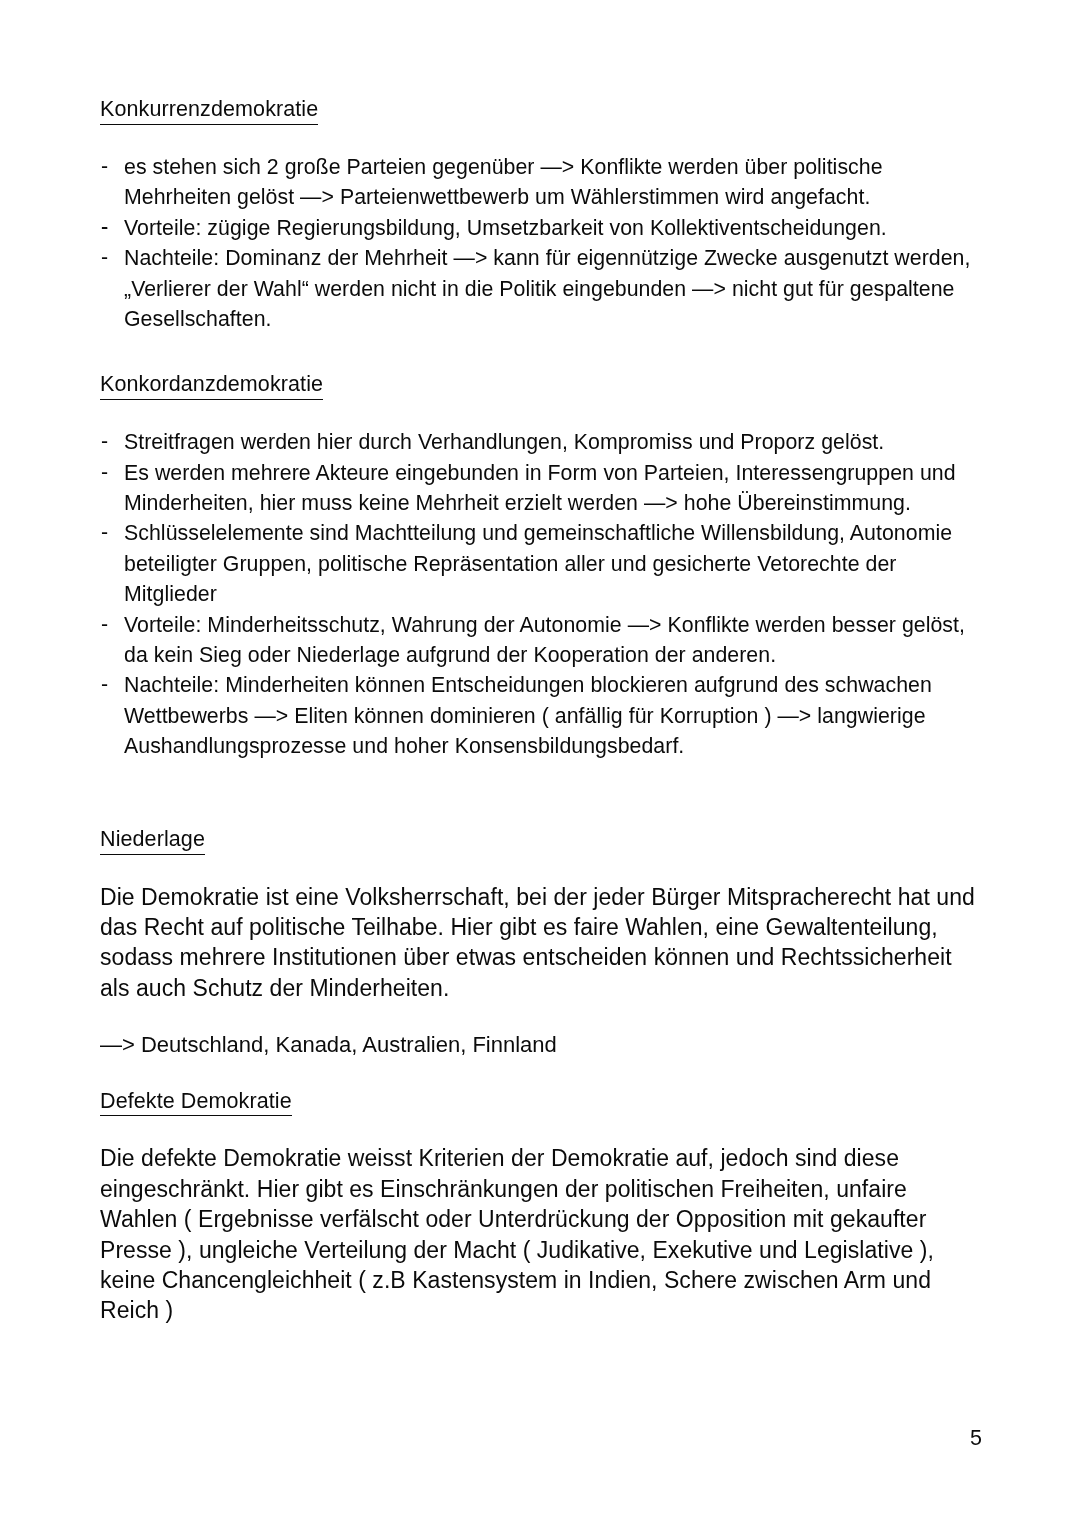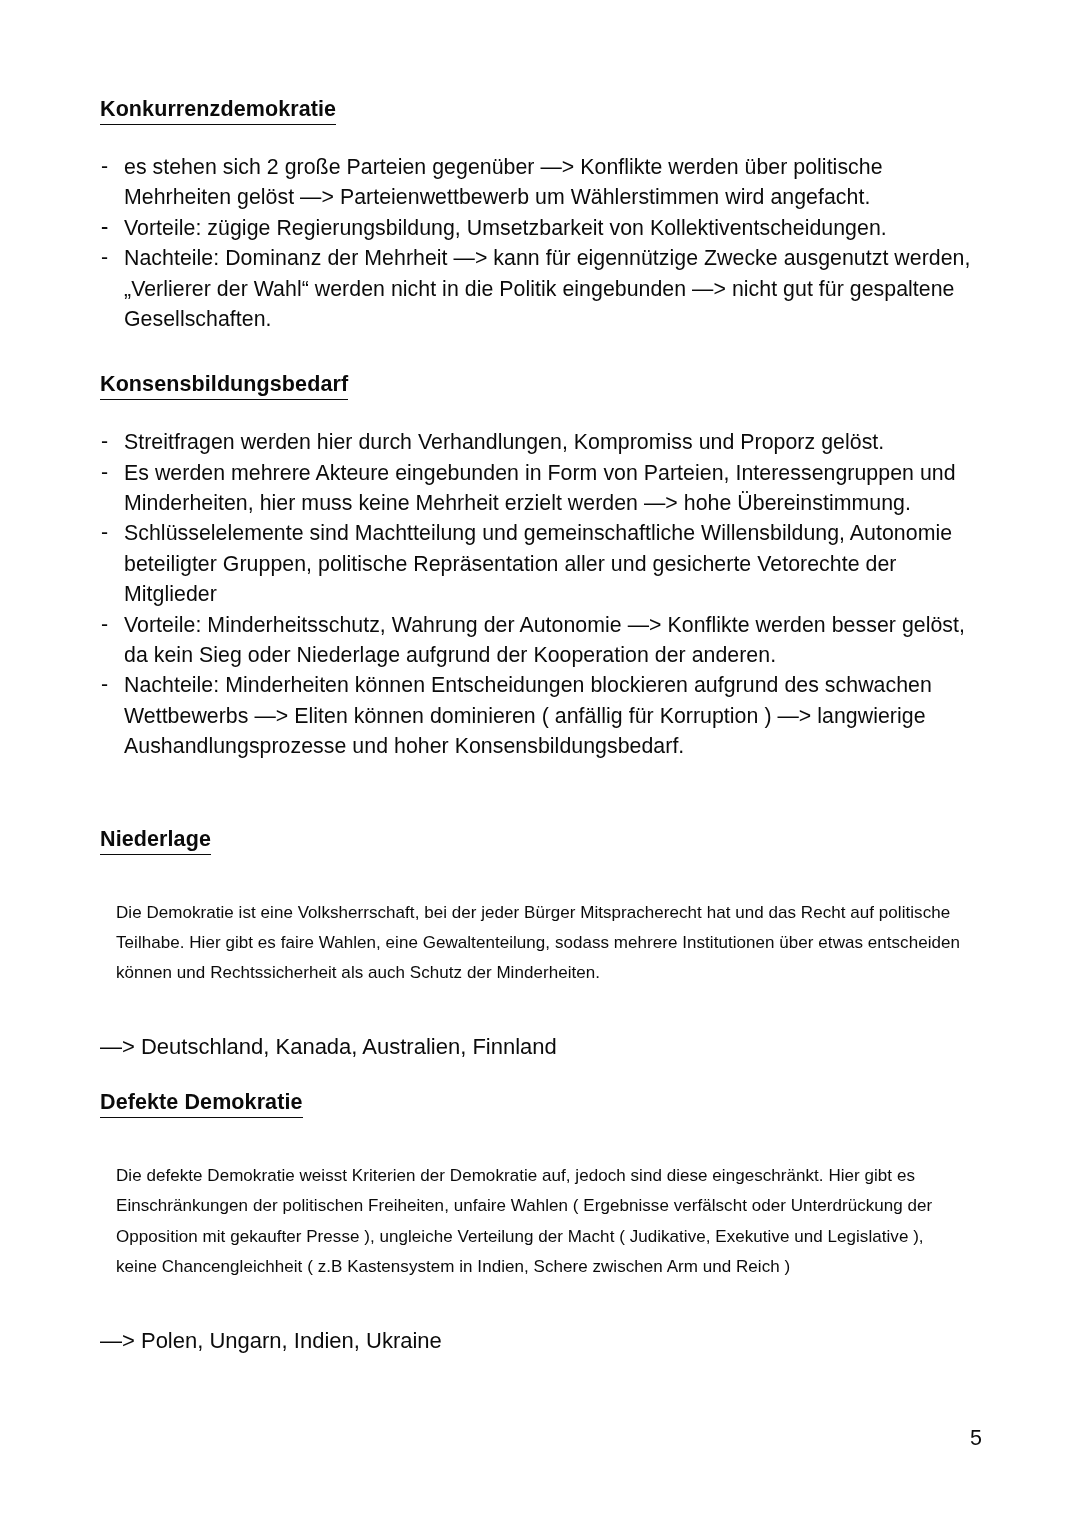--- a/index.html
+++ b/index.html
@@ -20,21 +20,21 @@
   }
   .content {
     position: absolute;
     left: 100px;
     top: 96px;
     width: 880px;
   }
   .heading {
     font-size: 21.5px;
     line-height: 1.25;
-    font-weight: 700;
+    font-weight: 400;
     letter-spacing: 0.1px;
     color: #0b0b0b;
     display: inline-block;
     border-bottom: 1.6px solid #0b0b0b;
     padding-bottom: 1px;
   }
   .heading-row {
     margin: 0;
   }
   .gap-after-heading { height: 27px; }
@@ -57,24 +57,24 @@
   }
   ul.bullets li .dash {
     position: absolute;
     left: 1px;
     top: -1px;
     font-size: 21.3px;
     line-height: 30.4px;
     color: #0b0b0b;
   }
   p.para {
-    font-size: 17px;
+    font-size: 23px;
     line-height: 30.4px;
     letter-spacing: 0.05px;
-    margin: 16px;
+    margin: 0;
     color: #0b0b0b;
   }
   p.arrowline {
     font-size: 22px;
     line-height: 30.4px;
     margin: 0;
     color: #0b0b0b;
   }
   .page-number {
     position: absolute;
@@ -113,21 +113,21 @@
       </li>
       <li>
         <span class="dash">-</span>
         <span>Nachteile: Dominanz der Mehrheit —&gt; kann für eigennützige Zwecke ausgenutzt werden, „Verlierer der Wahl“ werden nicht in die Politik eingebunden —&gt; nicht gut für gespaltene Gesellschaften.</span>
       </li>
     </ul>
 
     <div class="gap-section"></div>
 
     <div class="heading-row">
-      <span class="heading">Konsensbildungsbedarf</span>
+      <span class="heading">Konkordanzdemokratie</span>
     </div>
     <div class="gap-after-heading"></div>
 
     <ul class="bullets">
       <li>
         <span class="dash">-</span>
         <span>Streitfragen werden hier durch Verhandlungen, Kompromiss und Proporz gelöst.</span>
       </li>
       <li>
         <span class="dash">-</span>
@@ -167,18 +167,17 @@
 
     <div class="heading-row">
       <span class="heading">Defekte Demokratie</span>
     </div>
     <div class="gap-after-heading"></div>
 
     <p class="para">Die defekte Demokratie weisst Kriterien der Demokratie auf, jedoch sind diese eingeschränkt. Hier gibt es Einschränkungen der politischen Freiheiten, unfaire Wahlen ( Ergebnisse verfälscht oder Unterdrückung der Opposition mit gekaufter Presse ), ungleiche Verteilung der Macht ( Judikative, Exekutive und Legislative ), keine Chancengleichheit ( z.B Kastensystem in Indien, Schere zwischen Arm und Reich )</p>
 
     <div class="gap-para"></div>
 
-    <p class="arrowline">—&gt; Polen, Ungarn, Indien, Ukraine</p>
 
   </div>
 
   <div class="page-number">5</div>
 </div>
 
 </body></html>

